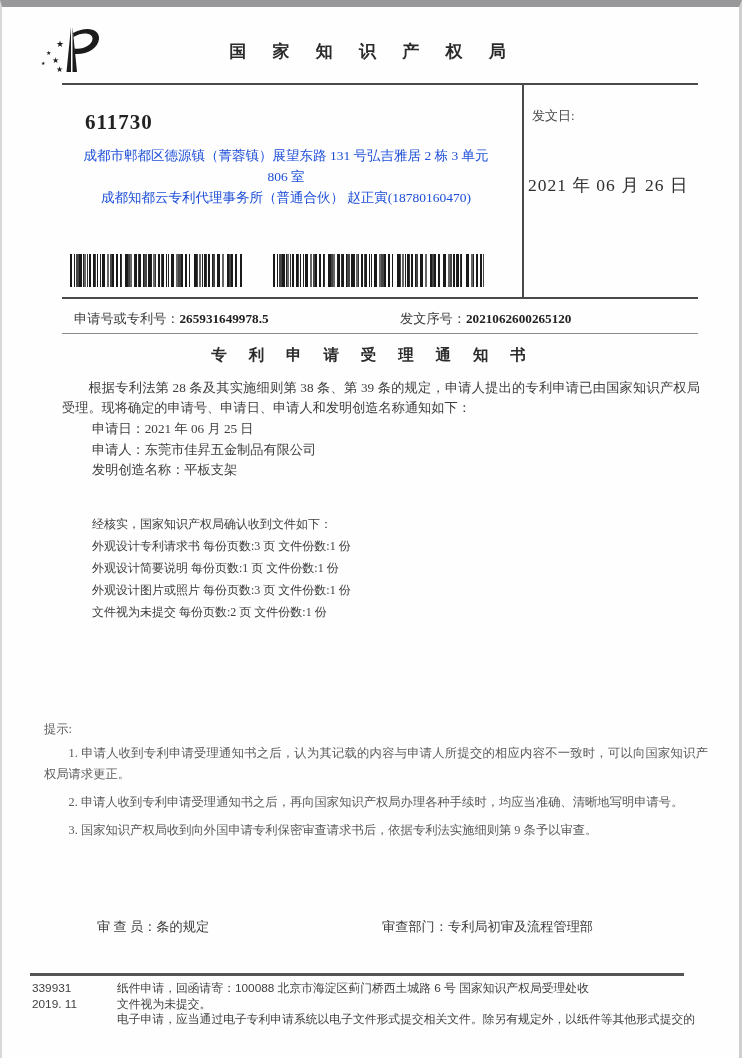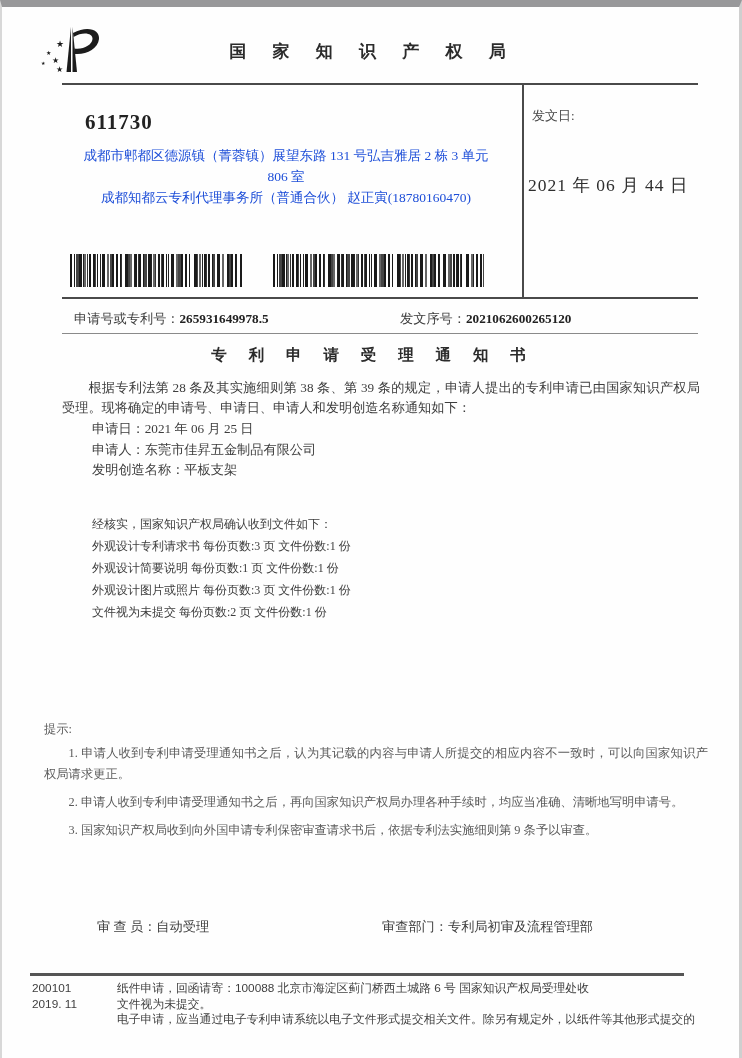--- a/index.html
+++ b/index.html
@@ -121,21 +121,21 @@
   <div class="abs rule-num"></div>
 
   <div class="abs postal">611730</div>
   <div class="abs addr">
     <div>成都市郫都区德源镇（菁蓉镇）展望东路 131 号弘吉雅居 2 栋 3 单元</div>
     <div>806 室</div>
     <div>成都知都云专利代理事务所（普通合伙）  赵正寅(18780160470)</div>
   </div>
 
   <div class="abs issue-label">发文日:</div>
-  <div class="abs issue-value">2021 年 06 月 44 日</div>
+  <div class="abs issue-value">2021 年 06 月 26 日</div>
 
   <div class="abs barcode barcode-1"></div>
   <div class="abs barcode barcode-2"></div>
 
   <div class="abs numrow numrow-left">
     <span>申请号或专利号：</span><b>265931649978.5</b>
   </div>
   <div class="abs numrow numrow-right">
     <span>发文序号：</span><b>2021062600265120</b>
   </div>
@@ -158,29 +158,29 @@
   </div>
 
   <div class="abs tips">
     <div class="tip-label">提示:</div>
     <p>1. 申请人收到专利申请受理通知书之后，认为其记载的内容与申请人所提交的相应内容不一致时，可以向国家知识产权局请求更正。</p>
     <p>2. 申请人收到专利申请受理通知书之后，再向国家知识产权局办理各种手续时，均应当准确、清晰地写明申请号。</p>
     <p>3. 国家知识产权局收到向外国申请专利保密审查请求书后，依据专利法实施细则第 9 条予以审查。</p>
   </div>
 
   <div class="abs signoff signoff-left">
-    <span>审 查 员：</span><span>自动受理</span>
+    <span>审 查 员：</span><span>条的规定</span>
   </div>
   <div class="abs signoff signoff-right">
     <span>审查部门：</span><span>专利局初审及流程管理部</span>
   </div>
 
   <div class="abs rule-foot"></div>
   <div class="abs footer foot-codes">
-    <div>200101</div>
+    <div>339931</div>
     <div>2019. 11</div>
   </div>
   <div class="abs footer foot-text">
     <div>纸件申请，回函请寄：100088  北京市海淀区蓟门桥西土城路 6 号   国家知识产权局受理处收</div>
     <div>文件视为未提交。</div>
     <div>电子申请，应当通过电子专利申请系统以电子文件形式提交相关文件。除另有规定外，以纸件等其他形式提交的</div>
   </div>
 
 </div>
 

